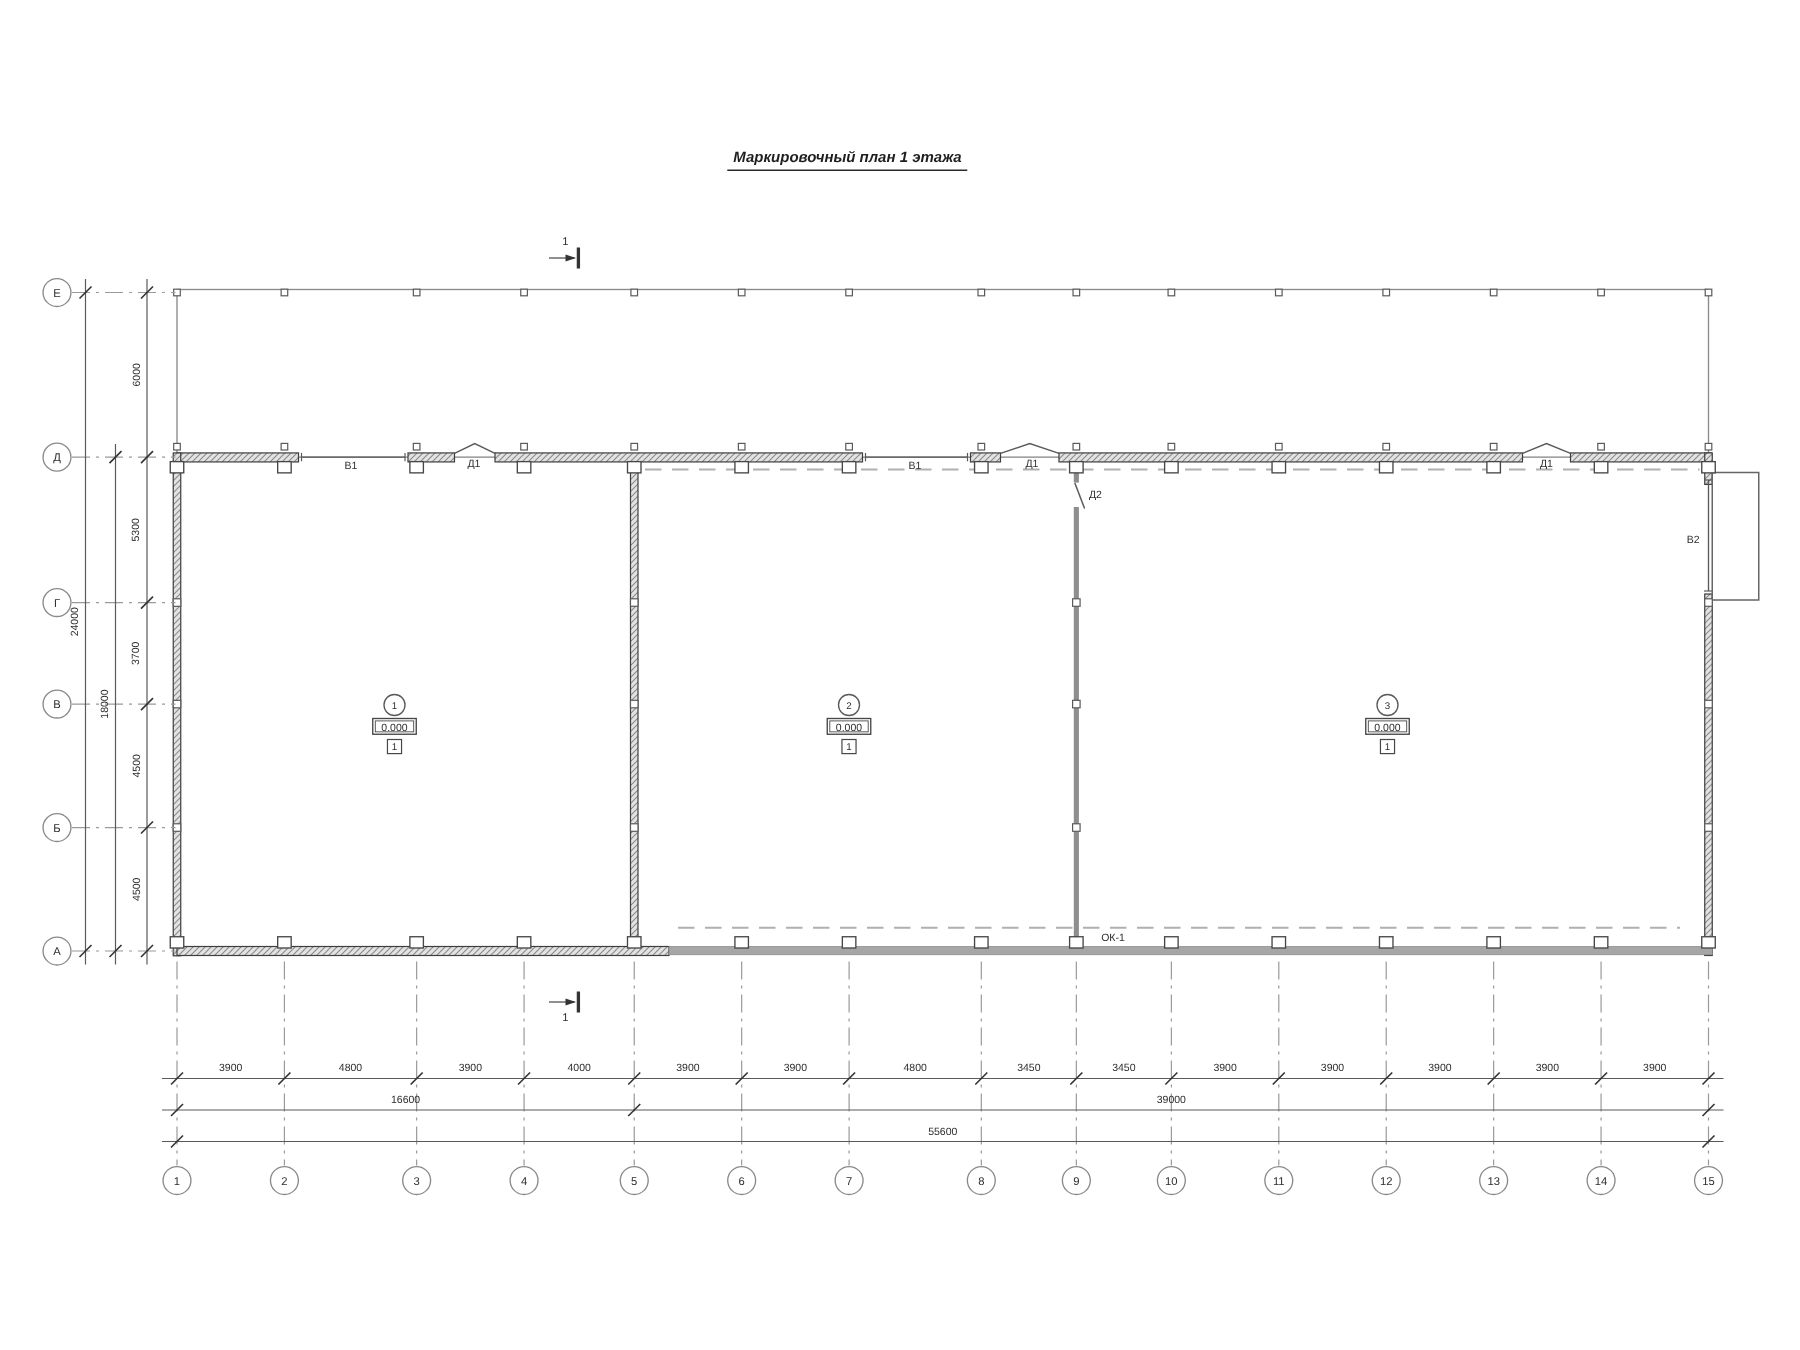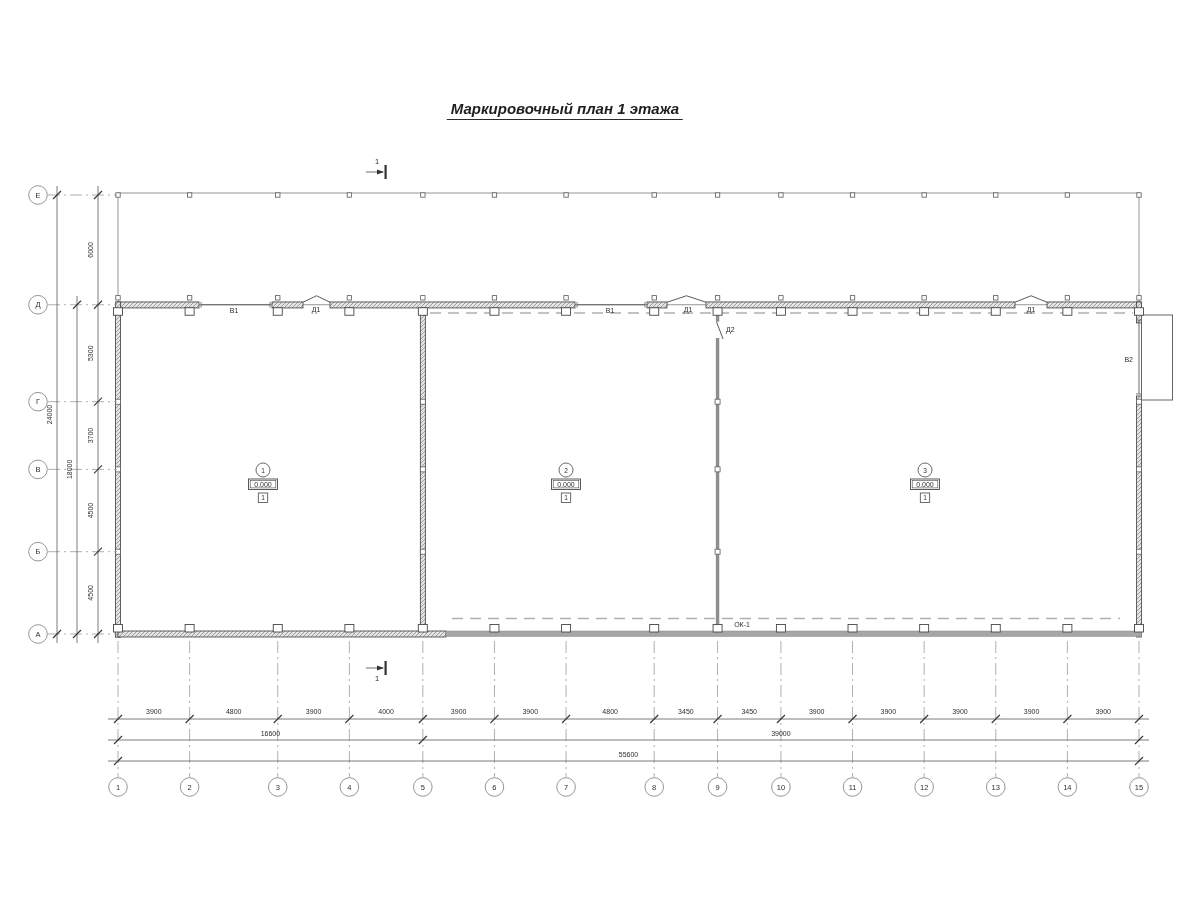--- a/index.html
+++ b/index.html
@@ -1,19 +1,19 @@
 <!DOCTYPE html>
 <html><head>
 <meta charset="utf-8">
 <style>
   html,body{margin:0;padding:0;background:#ffffff;}
   #stage{position:relative;width:1200px;height:900px;background:#ffffff;overflow:hidden;
          font-family:"Liberation Sans",sans-serif;}
   #title{position:absolute;top:100px;left:565px;transform:translateX(-50%);
-         font-style:italic;font-size:15px;font-weight:bold;color:#1f1f1f;
+         font-style:italic;font-size:10px;font-weight:bold;color:#1f1f1f;
          border-bottom:1.2px solid #2a2a2a;padding:0 4px 2px 4px;white-space:nowrap;}
   svg{position:absolute;left:0;top:0;}
   svg text{font-family:"Liberation Sans",sans-serif;fill:#2e2e2e;}
 </style>
 </head>
 <body>
 
 <div id="stage">
   <div id="title">Маркировочный план 1 этажа</div>
   <svg id="plan-svg" width="1200" height="900" viewBox="0 0 1200 900">

